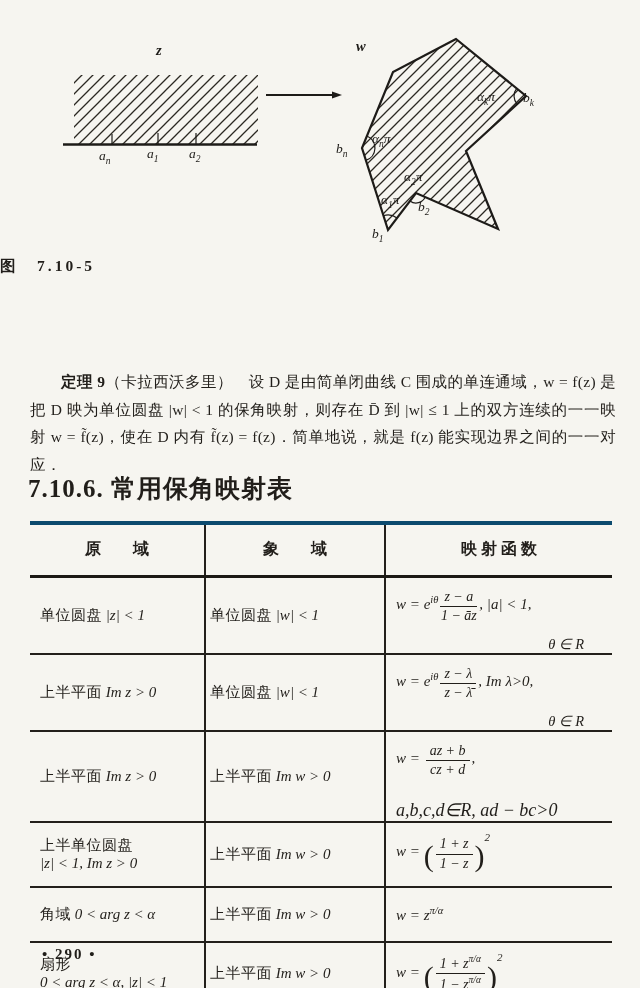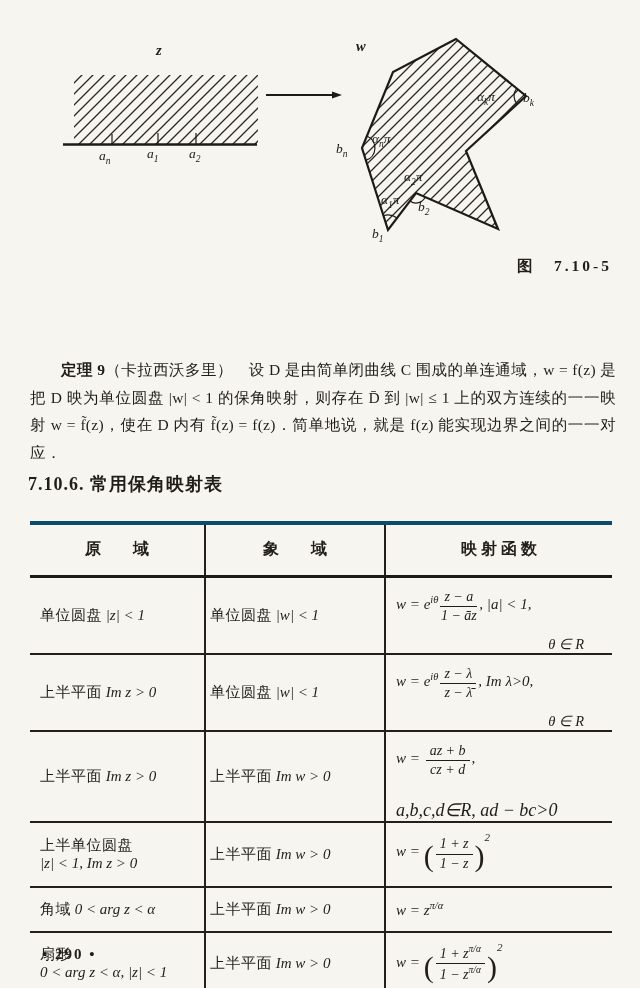--- a/index.html
+++ b/index.html
@@ -4,30 +4,30 @@
 <style>
   * { margin:0; padding:0; box-sizing:border-box; }
   html,body { width:640px; height:988px; }
   body { background:#e9e7e2; font-family:"Liberation Serif", serif; }
   .page { position:relative; width:640px; height:988px; background:#f6f5f0; color:#211e1a; overflow:hidden; }
 
   
   .fig { position:absolute; top:25px; left:0; }
   .fig text { font-family:"Liberation Serif", serif; font-style:italic; font-size:13.5px; fill:#1d1b18; }
   .fig text.plane { font-size:14.5px; font-weight:bold; }
-  .caption { position:absolute; top:256px; left:0; width:612px; text-align:right;
+  .caption { position:absolute; top:256px; left:0; width:612px; text-align:left;
              font-size:15.5px; letter-spacing:3px; font-weight:bold; }
 
   
   p.body { position:absolute; left:30px; width:586px; font-size:15.5px; line-height:27.5px;
            text-align:justify; letter-spacing:.3px; }
   .p1 { top:297px; }
-  .p2 { top:356px; text-indent:2em; }
+  .p2 { top:368px; text-indent:2em; }
   .thm-lead { font-weight:bold; }
-  .section-h { position:absolute; top:472px; left:28px; font-size:18px; font-weight:bold; letter-spacing:1px; }
+  .section-h { position:absolute; top:472px; left:28px; font-size:25px; font-weight:bold; letter-spacing:1px; }
 
   
   .m { font-family:"Liberation Serif", serif; font-style:italic; }
   sup { font-size:10.5px; font-style:italic; }
   .frac { display:inline-block; vertical-align:-12px; text-align:center; font-size:14px; line-height:1.18; margin:11px 2px; }
   .frac .num { display:block; border-bottom:1.4px solid currentColor; padding:0 4px 1px; }
   .frac .den { display:block; padding-top:1px; }
   .frac sup { font-size:9.5px; }
   .bp { font-size:30px; font-style:normal; vertical-align:-10px; line-height:0; }
   .psup { font-size:11px; position:relative; top:-9px; }
@@ -37,21 +37,21 @@
                   border-collapse:collapse; border-top:4px solid #0c4a6e; border-bottom:4px solid #17150f;
                   font-size:15px; }
   table.mapping th { height:53px; font-size:16px; font-weight:bold; border-bottom:3px solid #1b1914; }
   table.mapping td { border-bottom:2px solid #23201b; vertical-align:middle; }
   table.mapping tr:last-child td { border-bottom:none; }
   .vline { border-right:2px solid #23201b; }
   td.c1 { padding-left:10px; }
   td.c2 { padding-left:4px; }
   td.c3 { padding-left:10px; font-size:15px; }
   .h65 td { height:65px; } .h68 td { height:68px; } .h57 td { height:57px; }
-  .h45 td { height:45px;margin-top:32px; } .h63 td { height:63px; }
+  .h45 td { height:55px;margin-top:32px; } .h63 td { height:63px; }
   .fl2r { text-align:right; padding-right:28px; font-size:14.5px; }
   .fl2l { font-size:18px; margin-top:9px; }
   .cn { letter-spacing:.5px; }
 
   .pagenum { position:absolute; top:946px; left:42px; font-size:15px; font-weight:bold; letter-spacing:2px; }
 </style>
 </head>
 <body>
 
 <div class="page">

